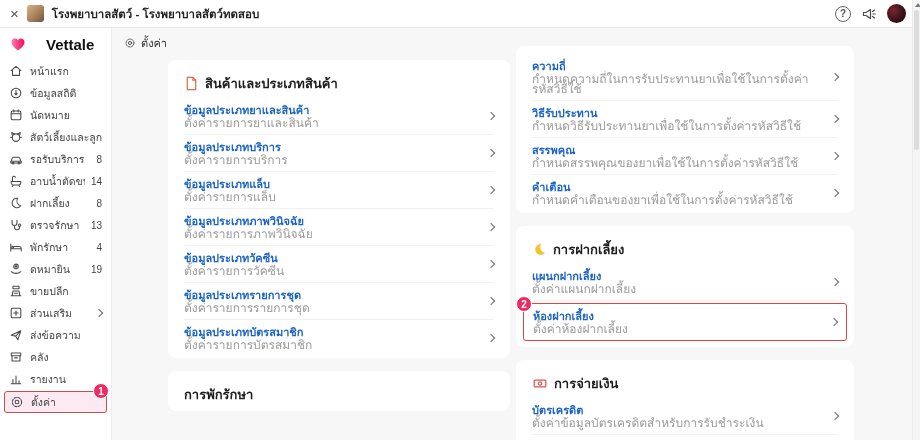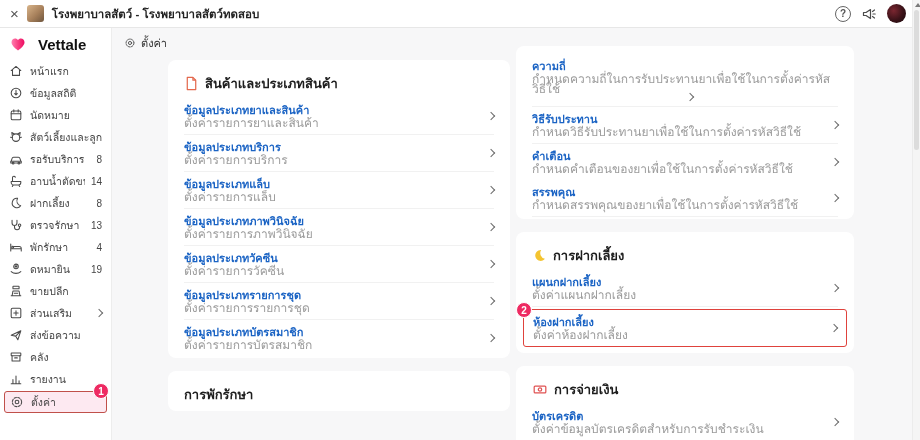--- a/index.html
+++ b/index.html
@@ -14,21 +14,21 @@
   .tb-title { font-size:11.5px; font-weight:bold; color:#222; white-space:nowrap; }
   .tb-right { margin-left:auto; display:flex; align-items:center; gap:10px; }
   .help-circle { width:16px; height:16px; border:1.3px solid #666; border-radius:50%; font-size:10px; color:#555; display:flex; align-items:center; justify-content:center; font-weight:bold; }
   .user-avatar { width:19px; height:19px; border-radius:50%; background:radial-gradient(circle at 35% 35%, #7a2630 0%, #3a1218 55%, #17090c 100%); }
 
   
   .app { display:flex; height:412px; }
 
   
   .sidebar { width:112px; background:#fff; border-right:1px solid #ededed; padding:5px 0 0 0; flex:none; }
-  .brand { display:flex; align-items:center; gap:12px; padding:3px 10px 7px 10px; font-size:15px; font-weight:bold; color:#111; }
+  .brand { display:flex; align-items:center; gap:20px; padding:3px 10px 7px 10px; font-size:15px; font-weight:bold; color:#111; }
   .nav-item { position:relative; display:flex; align-items:center; gap:6px; height:22px; padding:0 9px; font-size:10.5px; color:#454545; white-space:nowrap; }
   .nav-item .nicon { width:15px; flex:none; display:flex; align-items:center; }
   .nlabel { overflow:hidden;text-align:center; }
   .ncount { margin-left:auto; font-size:10px; color:#454545; }
   .nav-item.active { background:#fde9f1; border:1px solid #c0504a; border-radius:3px; margin:1px 4px 0 4px; padding:0 5px; height:22px; }
   .step-badge { position:absolute; width:16px; height:16px; border-radius:50%; background:#ee2a62; color:#fff; font-size:10px; font-weight:bold; display:flex; align-items:center; justify-content:center; border:1.5px solid #fff; z-index:4; }
   .badge-1 { top:-9px; right:-3px; }
   .sic { stroke:#4a4a4a; stroke-width:1.2; fill:none; stroke-linecap:round; stroke-linejoin:round; }
   .chev { width:6px; height:6px; border-top:1.4px solid #6b6b6b; border-right:1.4px solid #6b6b6b; transform:rotate(45deg); flex:none; }
   .nav-chev { margin-left:auto; }
@@ -327,45 +327,45 @@
 
             <span>การพักรักษา</span>
           </div>
 
         </div>
       </div>
 
       <div class="col col-right">
 
         <div class="card">
-          <div class="sitem" style="padding-top:9px;flex-direction:column;">
+          <div class="sitem" style="padding-top:9px;">
             <span class="txt">
                 <div class="t">ความถี่</div>
                 <div class="s">กำหนดความถี่ในการรับประทานยาเพื่อใช้ในการตั้งค่ารหัสวิธีใช้</div>
               </span>
             <span class="chev"></span>
           </div>
           <div class="sitem">
             <span class="txt">
                 <div class="t">วิธีรับประทาน</div>
                 <div class="s">กำหนดวิธีรับประทานยาเพื่อใช้ในการตั้งค่ารหัสวิธีใช้</div>
               </span>
             <span class="chev"></span>
           </div>
+          <div class="sitem">
+            <span class="txt">
+                <div class="t">สรรพคุณ</div>
+                <div class="s">กำหนดสรรพคุณของยาเพื่อใช้ในการตั้งค่ารหัสวิธีใช้</div>
+              </span>
+            <span class="chev"></span>
+          </div>
           <div class="sitem last">
             <span class="txt">
                 <div class="t">คำเตือน</div>
                 <div class="s">กำหนดคำเตือนของยาเพื่อใช้ในการตั้งค่ารหัสวิธีใช้</div>
-              </span>
-            <span class="chev"></span>
-          </div>
-          <div class="sitem">
-            <span class="txt">
-                <div class="t">สรรพคุณ</div>
-                <div class="s">กำหนดสรรพคุณของยาเพื่อใช้ในการตั้งค่ารหัสวิธีใช้</div>
               </span>
             <span class="chev"></span>
           </div>
         </div>
 
         <div class="card">
           <div class="sec-title">
             <span style="display:flex;">
                 <svg width="15" height="15" viewBox="0 0 16 16">
                   <path d="M9.8 2.2a5.8 5.8 0 1 0 4 9.4 6.2 6.2 0 0 1-4-9.4z" fill="#f4c430"></path>

